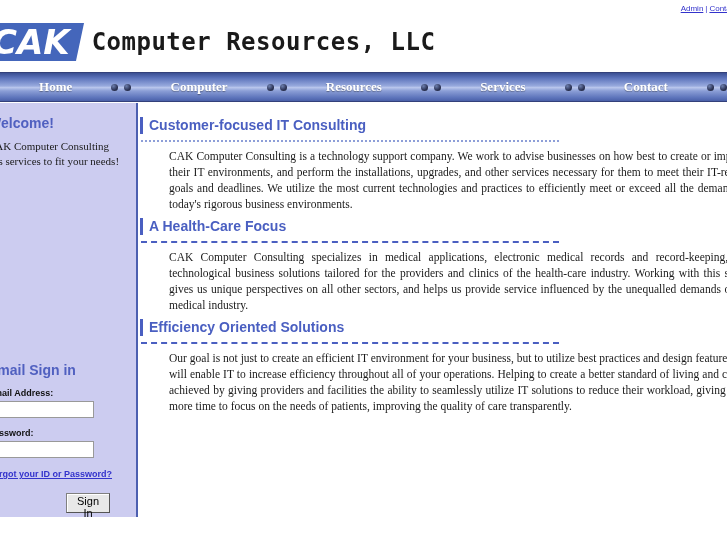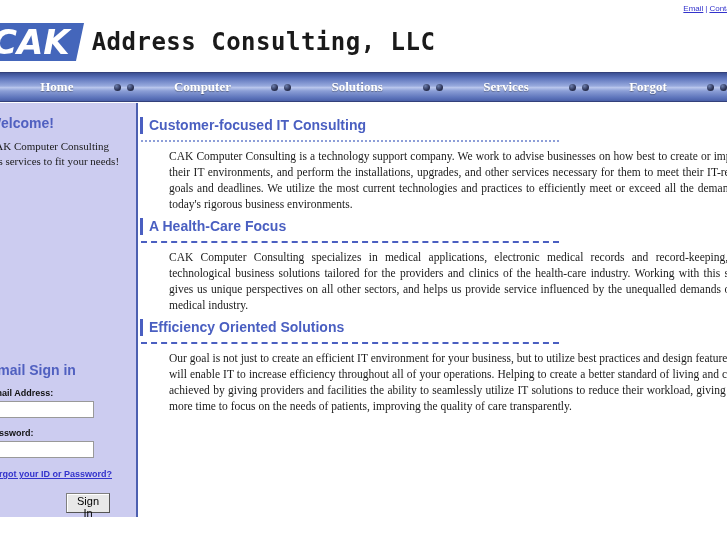--- a/index.html
+++ b/index.html
@@ -265,63 +265,63 @@
     width: 612px;
     box-sizing: border-box;
   }
 </style>
 </head>
 <body>
 
 <div class="header">
   <div class="admin-bar">
     <span class="admin-inner">
-      <a href="#">Email</a><span class="sep">|</span><a href="#">Contact Us</a>
+      <a href="#">Admin</a><span class="sep">|</span><a href="#">Contact Us</a>
     </span>
   </div>
 
   <div class="logo-wrap">
     <div class="logo-badge">
       <span>CAK</span>
     </div>
-    <div class="logo-text">Address Consulting, LLC</div>
+    <div class="logo-text">Computer Resources, LLC</div>
   </div>
 </div>
 
 <div class="navbar">
   <span class="nav-spacer"></span>
   <span class="nav-item">Home</span>
   <span class="nav-spacer"></span>
   <span class="nav-dots">
     <span class="nav-dot"></span>
     <span class="nav-dot"></span>
   </span>
   <span class="nav-spacer"></span>
   <span class="nav-item">Computer</span>
   <span class="nav-spacer"></span>
   <span class="nav-dots">
     <span class="nav-dot"></span>
     <span class="nav-dot"></span>
   </span>
   <span class="nav-spacer"></span>
-  <span class="nav-item">Solutions</span>
+  <span class="nav-item">Resources</span>
   <span class="nav-spacer"></span>
   <span class="nav-dots">
     <span class="nav-dot"></span>
     <span class="nav-dot"></span>
   </span>
   <span class="nav-spacer"></span>
   <span class="nav-item">Services</span>
   <span class="nav-spacer"></span>
   <span class="nav-dots">
     <span class="nav-dot"></span>
     <span class="nav-dot"></span>
   </span>
   <span class="nav-spacer"></span>
-  <span class="nav-item">Forgot</span>
+  <span class="nav-item">Contact</span>
   <span class="nav-spacer"></span>
   <span class="nav-dots">
     <span class="nav-dot"></span>
     <span class="nav-dot"></span>
   </span>
 </div>
 
 <div class="sidebar">
   <div class="sb-heading">Welcome!</div>
   <p class="sb-text">CAK Computer Consulting has services to fit your needs!</p>

